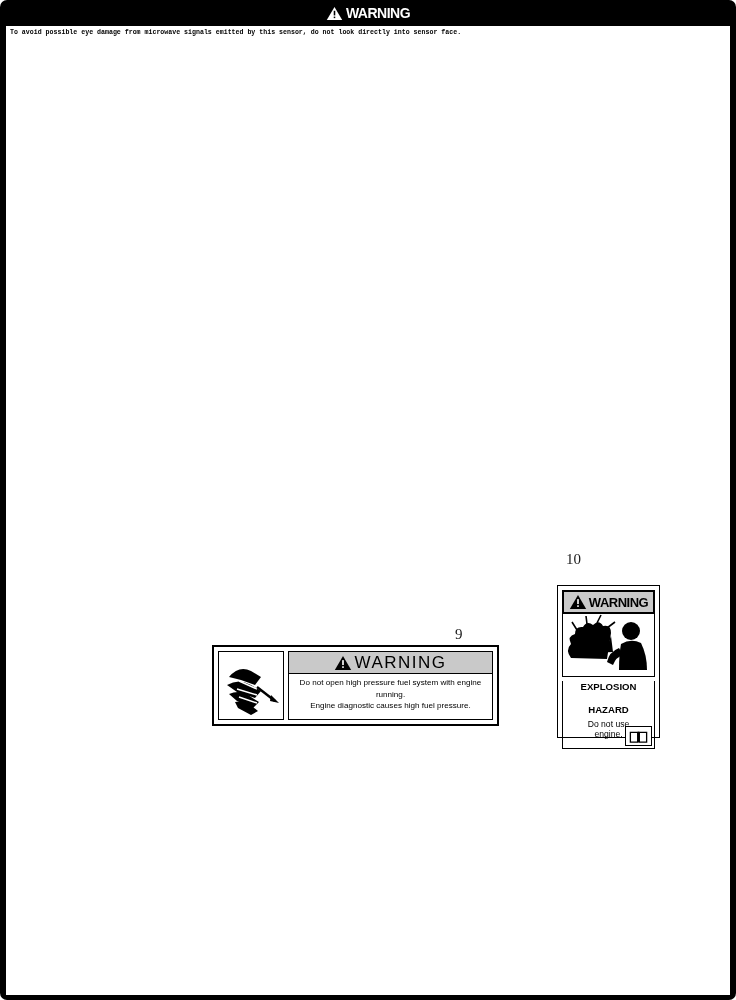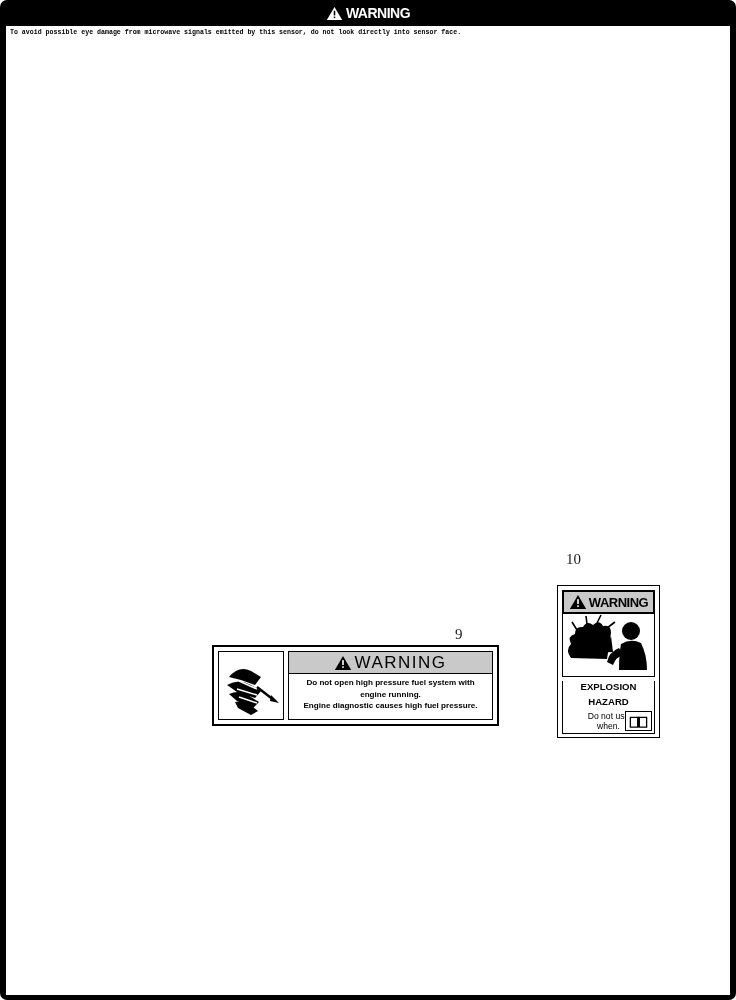--- a/index.html
+++ b/index.html
@@ -182,21 +182,20 @@
   #item9 .pad { position: absolute; inset: 4px; display: flex; }
   .i9icon { width: 66px; border: 1.5px solid #000; box-sizing: border-box; display:flex; align-items:center; justify-content:center; }
   .i9right { flex: 1; margin-left: 4px; border: 1.5px solid #000; box-sizing: border-box; display: flex; flex-direction: column; }
   .i9body {
     flex: 1;
     font-size: 8.1px;
     line-height: 11.6px;
     text-align: center;
     padding: 3px 6px 0;
     font-family: "Liberation Sans", sans-serif;
-    font-weight: bold;
   }
 
   
   #item10 { left: 557px; top: 585px; width: 103px; height: 153px; }
   #item10 .pad { position: absolute; inset: 4px; }
   .i10title {
     text-align: center;
     font-size: 9.6px;
     font-weight: bold;
     line-height: 11px;
@@ -669,25 +668,25 @@
           </g>
           <g stroke="#000" stroke-width="1.6" fill="none">
             <path d="M14 16 l-5 -8 M24 10 l-1 -8 M34 9 l4 -8 M44 14 l8 -6"></path>
           </g>
 
           <circle cx="68" cy="17" r="9" fill="#000"></circle>
           <path d="M58 30 q10 -6 20 -1 q6 12 6 27 h-28 q0 -16 2 -26 z" fill="#000"></path>
           <path d="M56 34 q-10 4 -12 14 l6 3 q3 -8 10 -10 z" fill="#000"></path>
         </svg>
       </div>
-      <div style="border:1.5px solid #000; border-top:none; padding-bottom:2px; position:relative; box-sizing:border-box;">
+      <div style="border:1.5px solid #000; border-top:none; padding-bottom:9px; position:relative; box-sizing:border-box;">
         <div class="i10title">EXPLOSION</div>
-        <div class="i10title" style="margin-top:4px;">HAZARD</div>
+        <div class="i10title" style="margin-top:12px;">HAZARD</div>
         <div class="i10sub">Do not use</div>
-        <div class="i10sub" style="margin-top:0;">when.</div>
+        <div class="i10sub" style="margin-top:0;">engine.</div>
         <div class="bookbox" style="position:absolute; right:2px; bottom:2px; width:25px; height:18px;">
           <svg width="19" height="13" viewBox="0 0 22 16">
             <path d="M1 3 h9 v12 h-9 z M12 3 h9 v12 h-9 z" fill="#fff" stroke="#000" stroke-width="1.6"></path>
             <line x1="11" y1="2" x2="11" y2="15" stroke="#000" stroke-width="2"></line>
           </svg>
         </div>
       </div>
     </div>
   </div>
 

